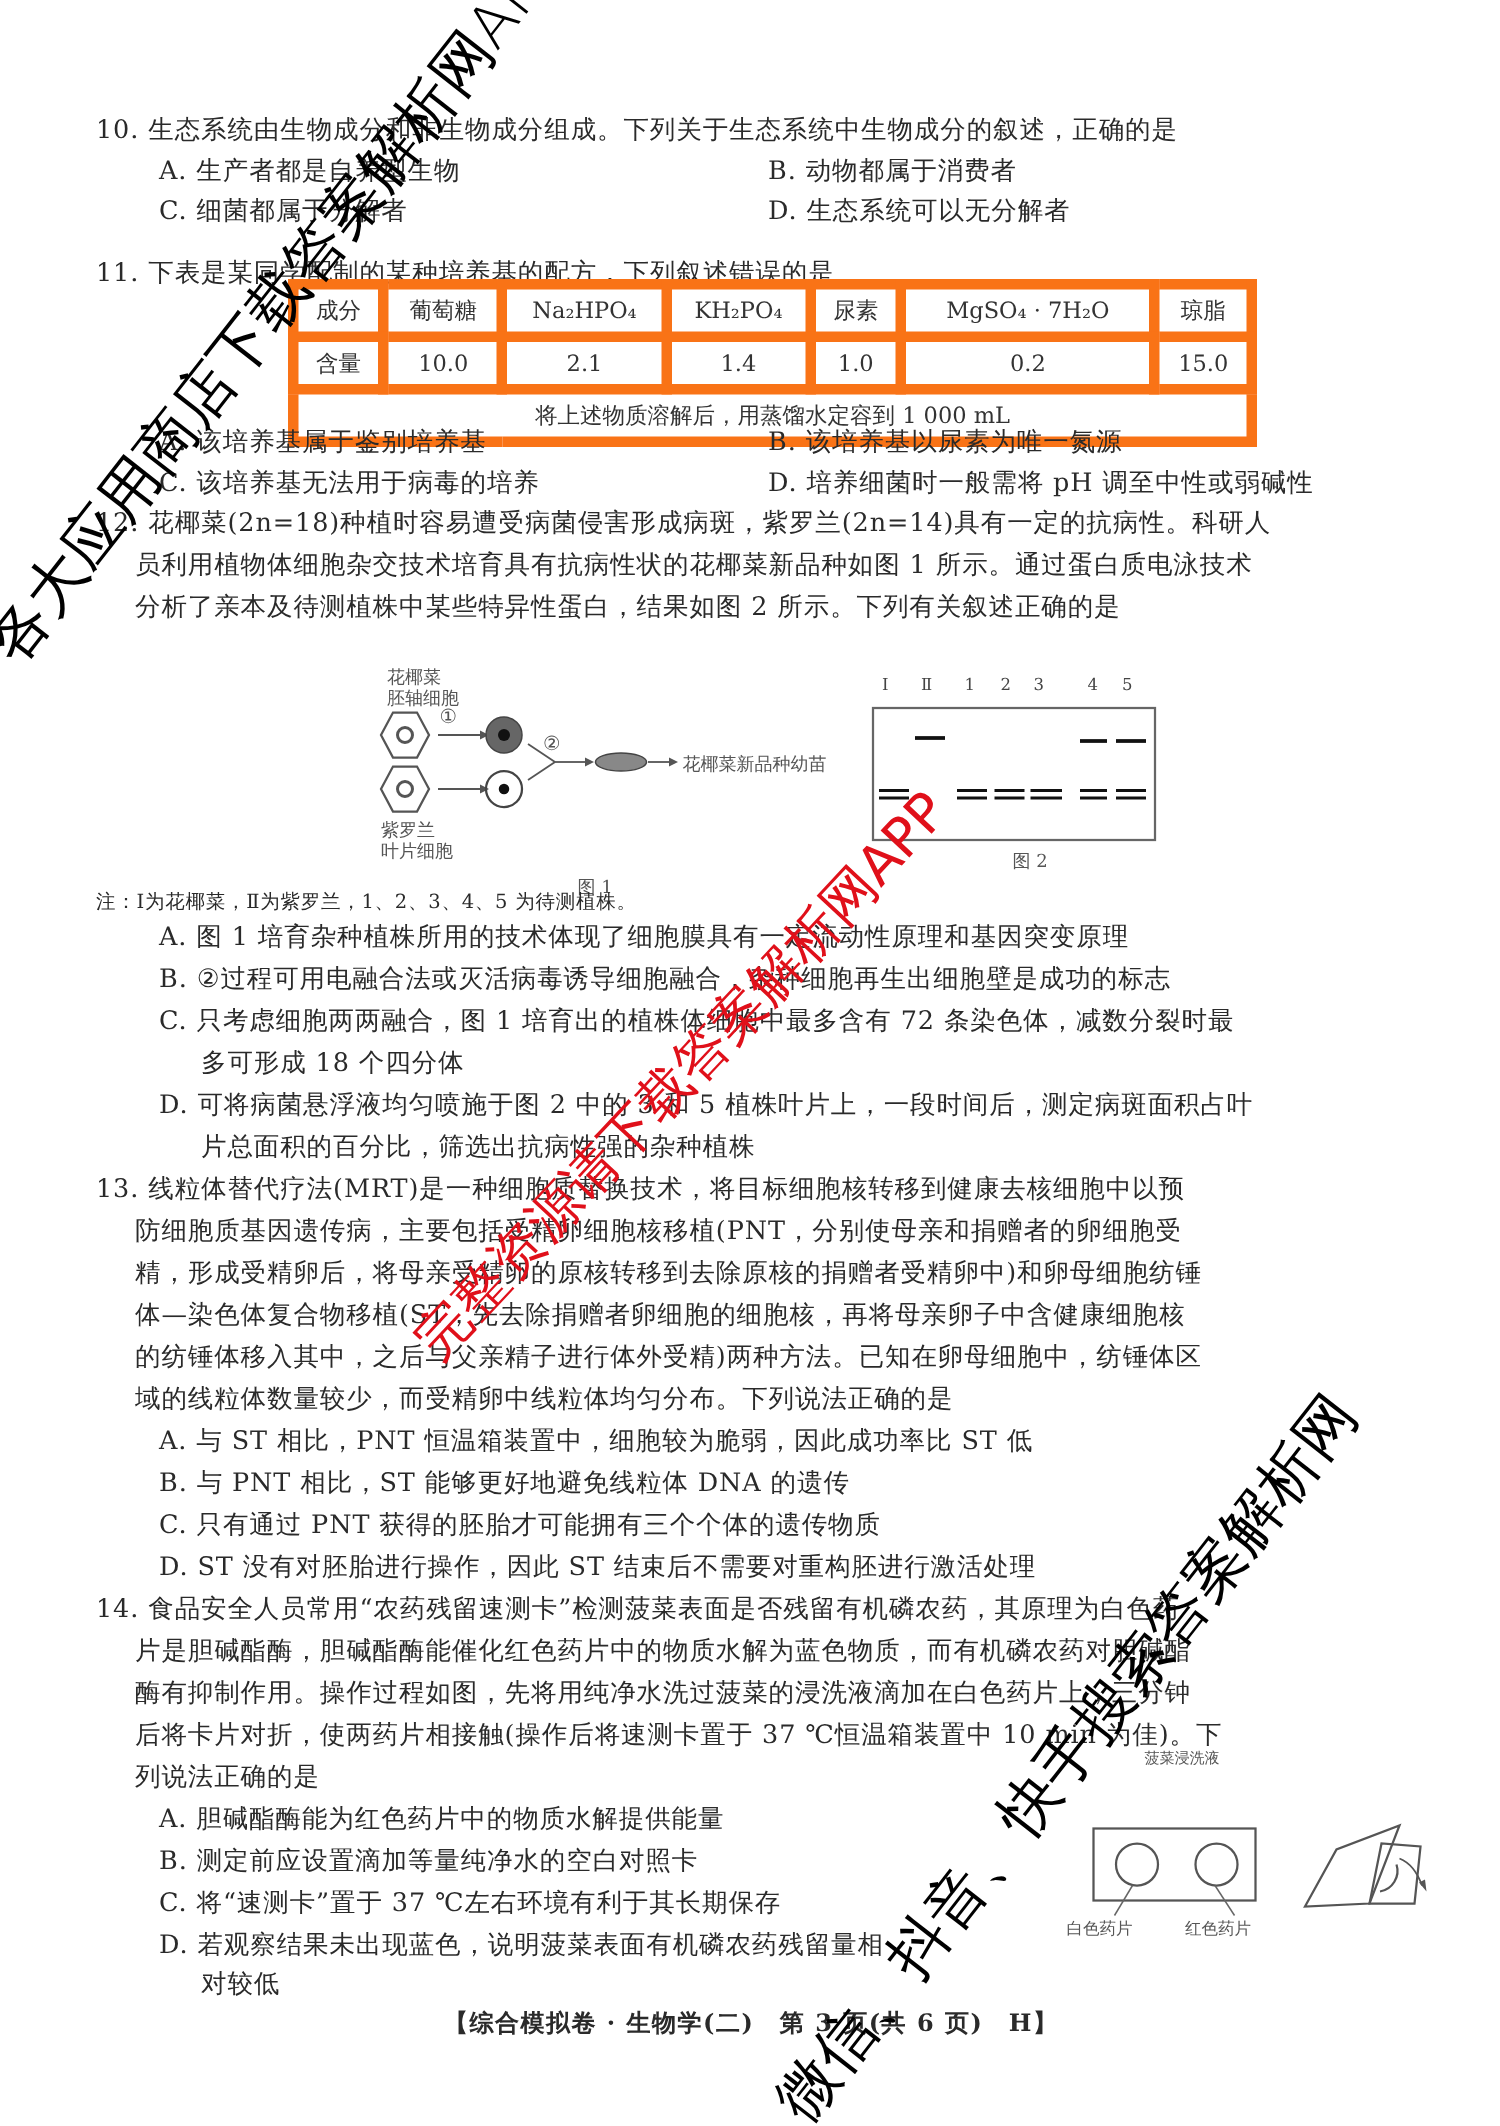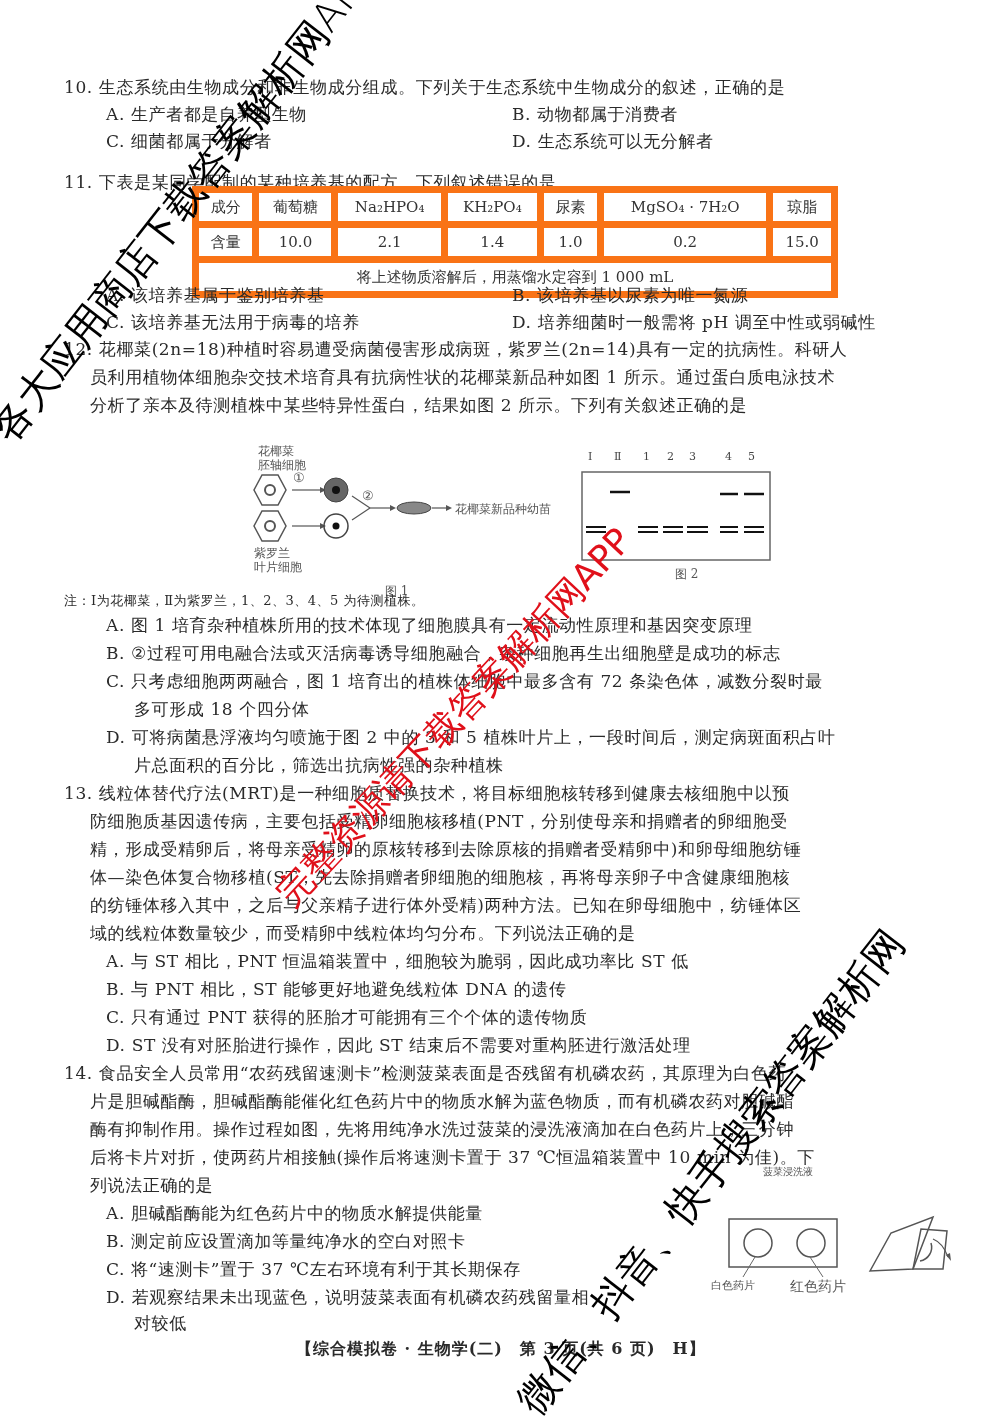--- a/index.html
+++ b/index.html
@@ -179,20 +179,20 @@
     <circle cx="96" cy="62" r="14" fill="none" stroke="#555" stroke-width="1.5"></circle>
     <line x1="40" y1="76" x2="28" y2="96" stroke="#666"></line>
     <line x1="95" y1="76" x2="108" y2="96" stroke="#666"></line>
     <polygon points="155,90 176,52 218,36 198,88" fill="none" stroke="#555" stroke-width="1.5"></polygon>
     <polygon points="198,88 228,88 232,50 206,48" fill="none" stroke="#555" stroke-width="1.5"></polygon>
     <path d="M 205 80 A 14 14 0 0 0 216 62" fill="none" stroke="#555" stroke-width="1.5"></path>
     <path d="M 218 58 Q 228 62 233 76" fill="none" stroke="#555" stroke-width="1.2"></path>
     <polygon points="231,74 236,80 235,72" fill="#555"></polygon>
   </svg>
   <div class="caption" style="left:-4px; top:113px; font-size:11px;">白色药片</div>
-  <div class="caption" style="left:75px; top:113px; font-size:14px;">红色药片</div>
+  <div class="caption" style="left:75px; top:113px; font-size:11px;">红色药片</div>
 </div>
 
 <div class="footer">【综合模拟卷 · 生物学(二)　第 3 页(共 6 页)　H】</div>
 
 <div class="wm wm-black" style="left:22px; top:398px; transform: rotate(-52deg);">各大应用商店下载答案解析网APP</div>
 <div class="wm wm-red" style="left:302px; top:868px; transform: rotate(-47deg);">完整资源请下载答案解析网APP</div>
 <div class="wm wm-black" style="left:548px; top:1370px; transform: rotate(-52deg);">微信、抖音、快手搜索答案解析网</div>
 
 </body></html>

